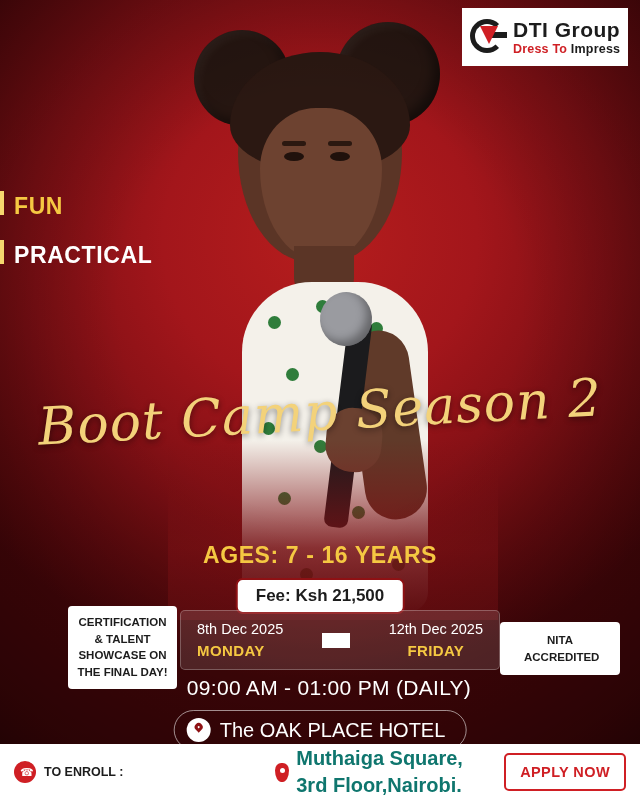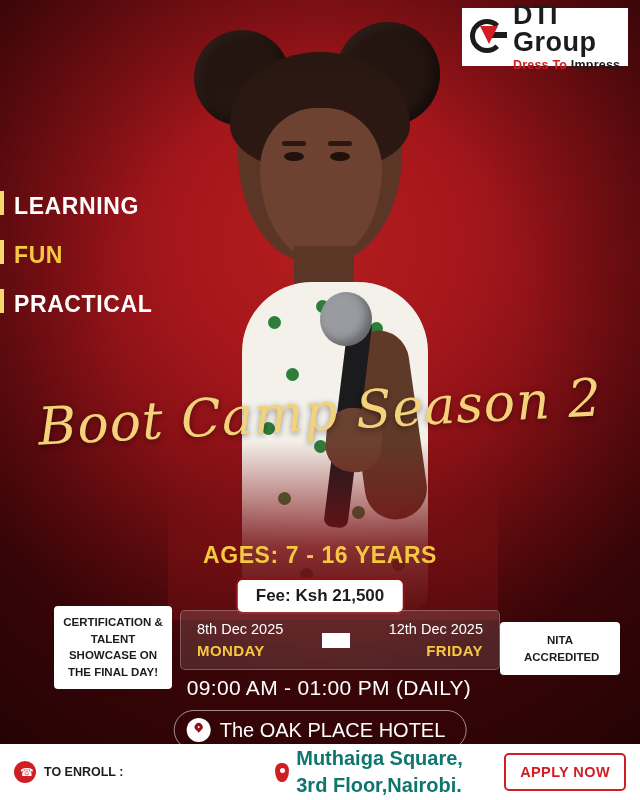--- a/index.html
+++ b/index.html
@@ -66,21 +66,21 @@
   .logo-mark .g-red {
     position: absolute;
     left: 12px; top: 9px;
     width: 0; height: 0;
     border-left: 9px solid transparent;
     border-right: 9px solid transparent;
     border-top: 18px solid #cf1f24;
   }
   .logo-text { line-height: 1; }
   .logo-title {
-    font-size: 27px;
+    font-size: 21px;
     font-weight: bold;
     color: #1c1c1c;
     letter-spacing: .5px;
   }
   .logo-sub {
     margin-top: 3px;
     font-size: 12.5px;
     font-weight: bold;
     color: #cf1f24;
     letter-spacing: .2px;
@@ -285,21 +285,21 @@
     background: rgba(255,255,255,0.12);
     border: 1px solid rgba(255,255,255,0.25);
     border-radius: 5px;
     display: flex;
     align-items: center;
     justify-content: space-between;
     padding: 0 16px;
     box-sizing: border-box;
   }
   .date-col { text-align: left; }
-  .date-col.right { text-align: right; }
+  .date-col.right { text-align: center; }
   .date-top {
     font-size: 14.5px;
     color: #ffffff;
     margin-bottom: 5px;
   }
   .date-day {
     font-size: 15px;
     font-weight: bold;
     color: #f5c842;
     letter-spacing: .4px;
@@ -315,23 +315,23 @@
     border-radius: 4px;
     color: #1c1c1c;
     font-size: 11.5px;
     font-weight: bold;
     text-align: center;
     line-height: 1.45;
     padding: 8px 7px;
     box-sizing: border-box;
   }
   .badge-left {
-    left: 54px;
+    left: 68px;
     top: 606px;
-    width: 118px;
+    width: 109px;
   }
   .badge-right {
     right: 20px;
     top: 622px;
     width: 120px;
     padding: 10px 24px;
   }
   .time-line {
     position: absolute;
     left: 18px; right: 0;
@@ -499,21 +499,20 @@
       <div class="g-bar"></div>
       <div class="g-red"></div>
     </div>
     <div class="logo-text">
       <div class="logo-title">DTI Group</div>
       <div class="logo-sub"><span>Dress To</span><span class="dark"> Impress</span></div>
     </div>
   </div>
 
   <div class="keywords">
-    <div class="kw">LEARNING</div>
     <div class="kw fun">FUN</div>
     <div class="kw">PRACTICAL</div>
   </div>
 
   <div class="script-title">Boot Camp Season 2</div>
   <div class="ages">AGES: 7 - 16 YEARS</div>
   <div class="fee-pill">Fee: Ksh 21,500</div>
 
   <div class="side-badge badge-left">CERTIFICATION &amp; TALENT SHOWCASE ON THE FINAL DAY!</div>
 

